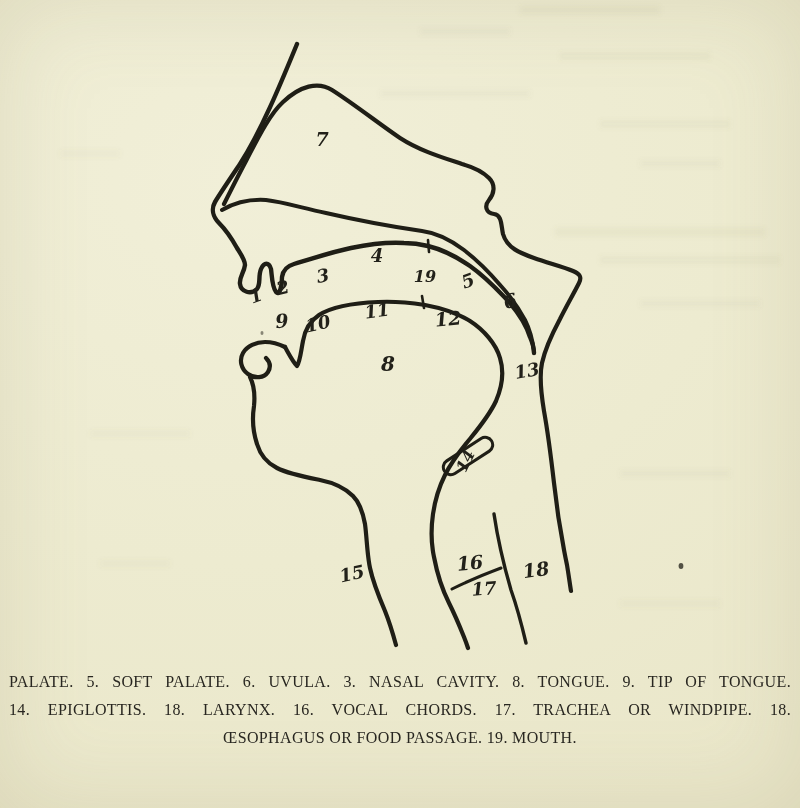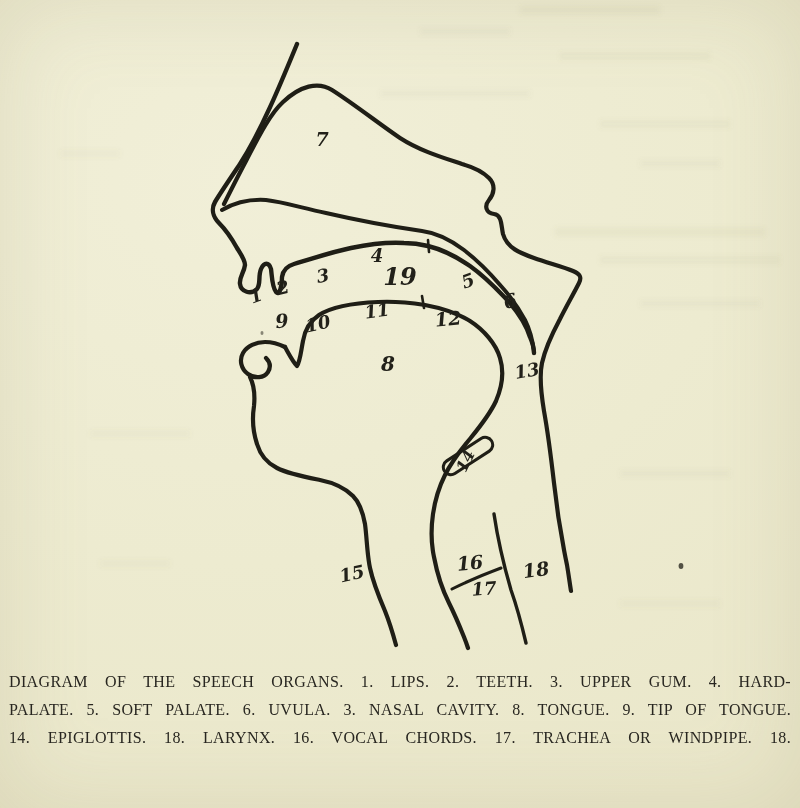--- a/index.html
+++ b/index.html
@@ -188,21 +188,21 @@
       <span class="num-label" style="left: 282px; top: 321px; font-size: 19px; transform: translate(-50%, -50%) rotate(-6deg);">9</span>
       <span class="num-label" style="left: 318px; top: 324px; font-size: 18px; transform: translate(-50%, -50%) rotate(-12deg);">10</span>
       <span class="num-label" style="left: 377px; top: 311px; font-size: 18px; transform: translate(-50%, -50%) rotate(-8deg);">11</span>
       <span class="num-label" style="left: 448px; top: 319px; font-size: 19px; transform: translate(-50%, -50%) rotate(-6deg);">12</span>
       <span class="num-label" style="left: 527px; top: 371px; font-size: 18px; transform: translate(-50%, -50%) rotate(-10deg);">13</span>
       <span class="num-label" style="left: 466px; top: 461px; font-size: 16px; transform: translate(-50%, -50%) rotate(-64deg);">14</span>
       <span class="num-label" style="left: 352px; top: 574px; font-size: 18px; transform: translate(-50%, -50%) rotate(-12deg);">15</span>
       <span class="num-label" style="left: 470px; top: 563px; font-size: 19px; transform: translate(-50%, -50%) rotate(-5deg);">16</span>
       <span class="num-label" style="left: 484px; top: 589px; font-size: 18px; transform: translate(-50%, -50%) rotate(-4deg);">17</span>
       <span class="num-label" style="left: 536px; top: 570px; font-size: 19px; transform: translate(-50%, -50%) rotate(-8deg);">18</span>
-      <span class="num-label" style="left: 400px; top: 277px; font-size: 24px; transform: translate(-50%, -50%) rotate(0deg);">19</span>
+      <span class="num-label" style="left: 425px; top: 277px; font-size: 16px; transform: translate(-50%, -50%) rotate(0deg);">19</span>
     </div>
 </div>
 
 <div class="caption">
-  <div class="cap-line">DIAGRAM OF THE SPEECH ORGANS. 1. LIPS. 2. TEETH. 3. UPPER GUM. 4. HARD-</div>
   <div class="cap-line">PALATE. 5. SOFT PALATE. 6. UVULA. 3. NASAL CAVITY. 8. TONGUE. 9. TIP OF TONGUE.</div>
   <div class="cap-line">14. EPIGLOTTIS. 18. LARYNX. 16. VOCAL CHORDS. 17. TRACHEA OR WINDPIPE. 18.</div>
+  <div class="cap-line-last">ŒSOPHAGUS OR FOOD PASSAGE. 19. MOUTH.</div>
 </div>
 
 </body></html>

